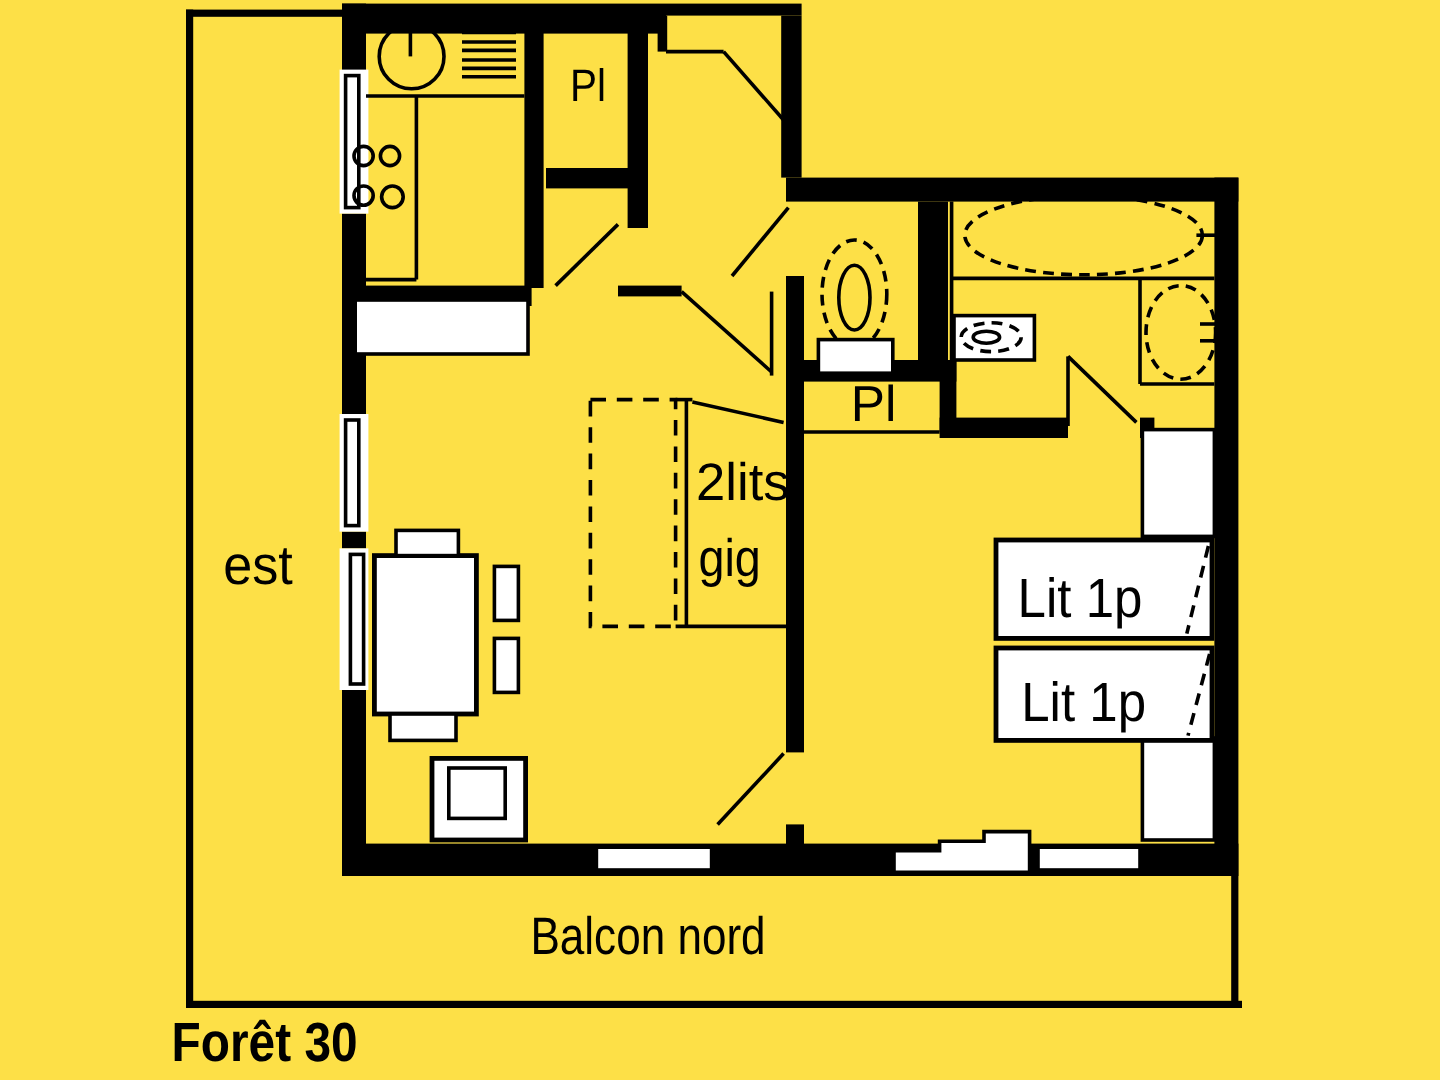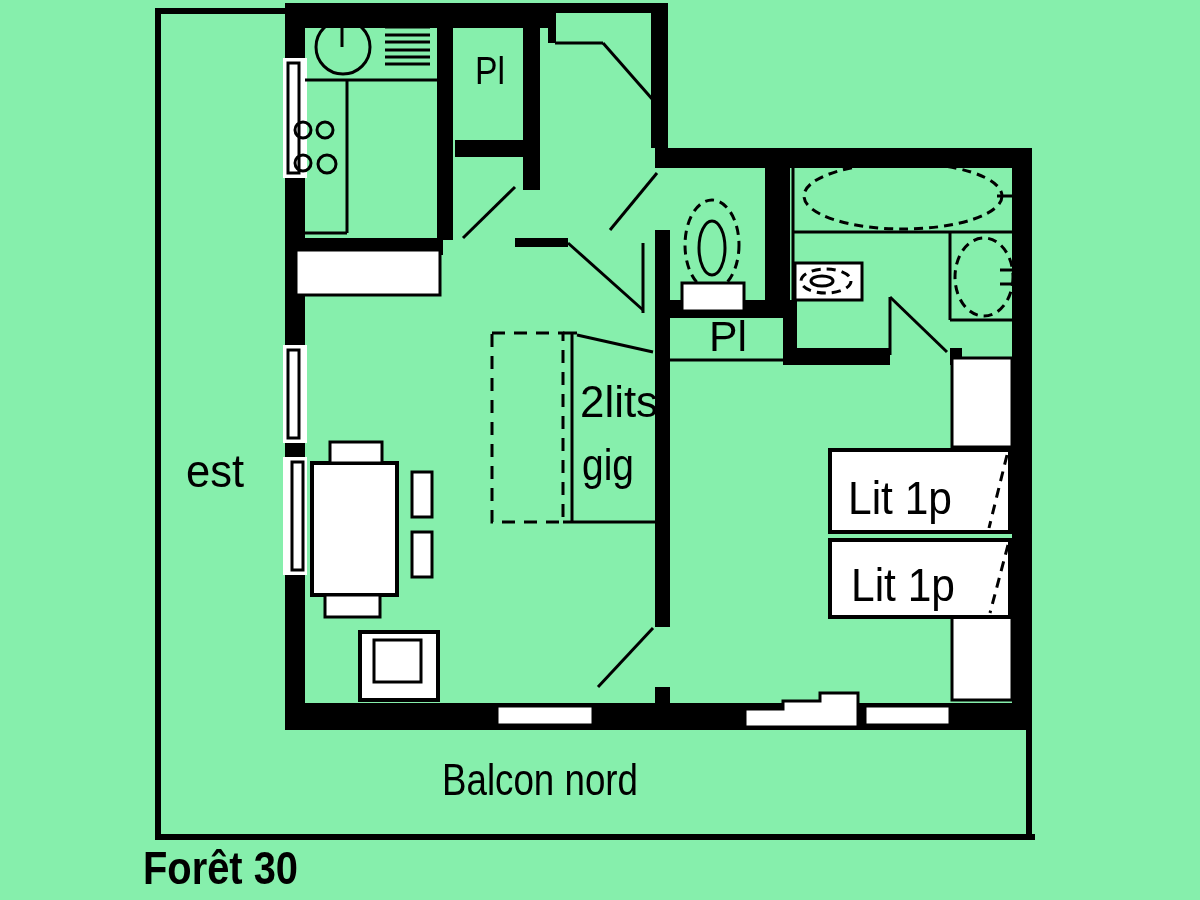--- a/index.html
+++ b/index.html
@@ -1,16 +1,16 @@
 <!DOCTYPE html>
 <html><head>
 <meta charset="utf-8">
 <style>
   html,body{margin:0;padding:0;background:#ffffff;}
-  .page{width:1200px;height:900px;position:relative;background:#86efac;overflow:hidden;}
+  .page{width:1200px;height:900px;position:relative;background:#fde047;overflow:hidden;}
   svg{display:block;}
   .wall{fill:#000000;stroke:none;}
   .ln{stroke:#000000;stroke-width:3;fill:none;}
   .ln4{stroke:#000000;stroke-width:4;fill:none;}
   .wfill{fill:#ffffff;}
   .dash{stroke-dasharray:13 9;}
   .dash2{stroke-dasharray:9 6;}
   .dash3{stroke-dasharray:10 7;}
   .lbl{font-family:"Liberation Sans","DejaVu Sans",sans-serif;fill:#000000;}
   .b{font-weight:bold;}

